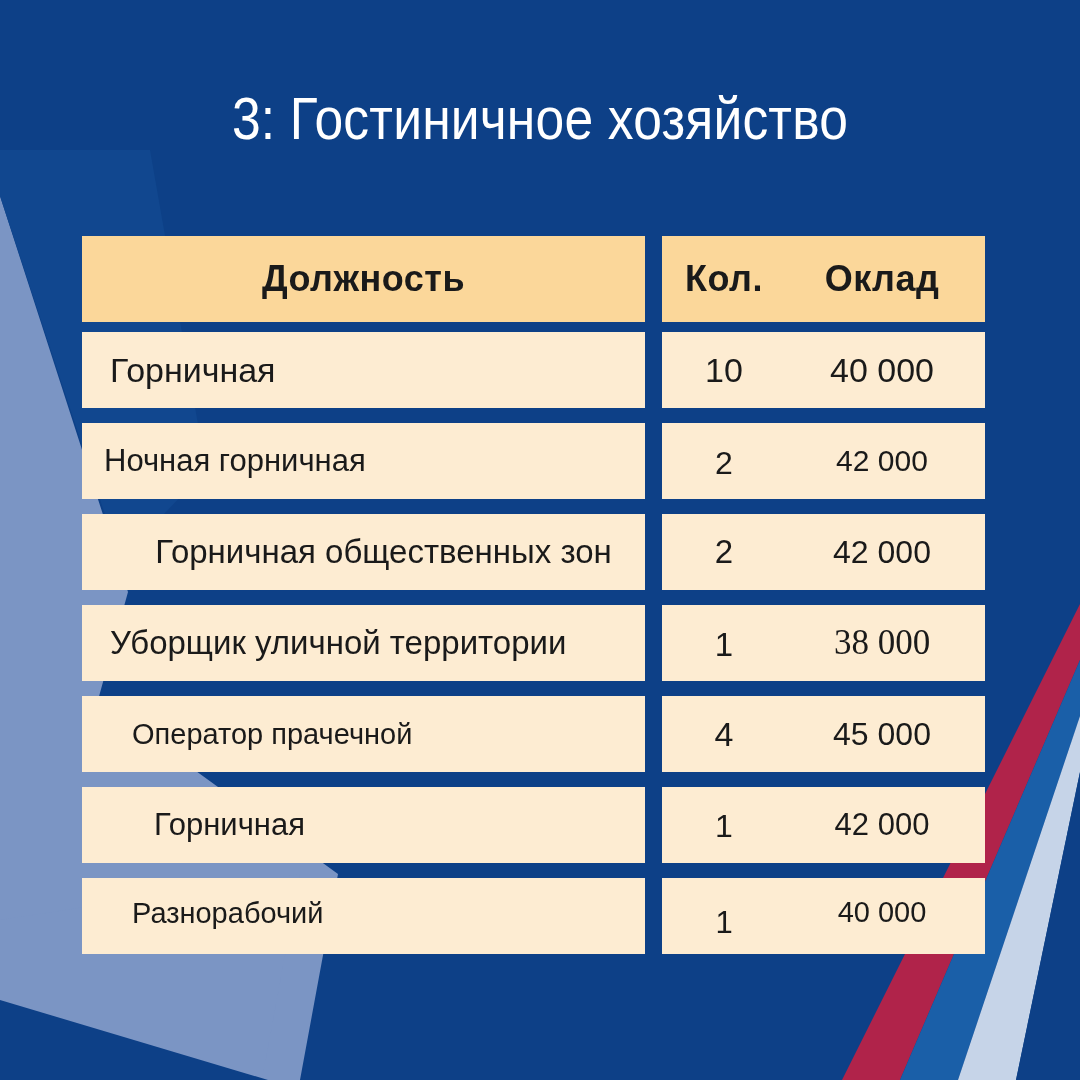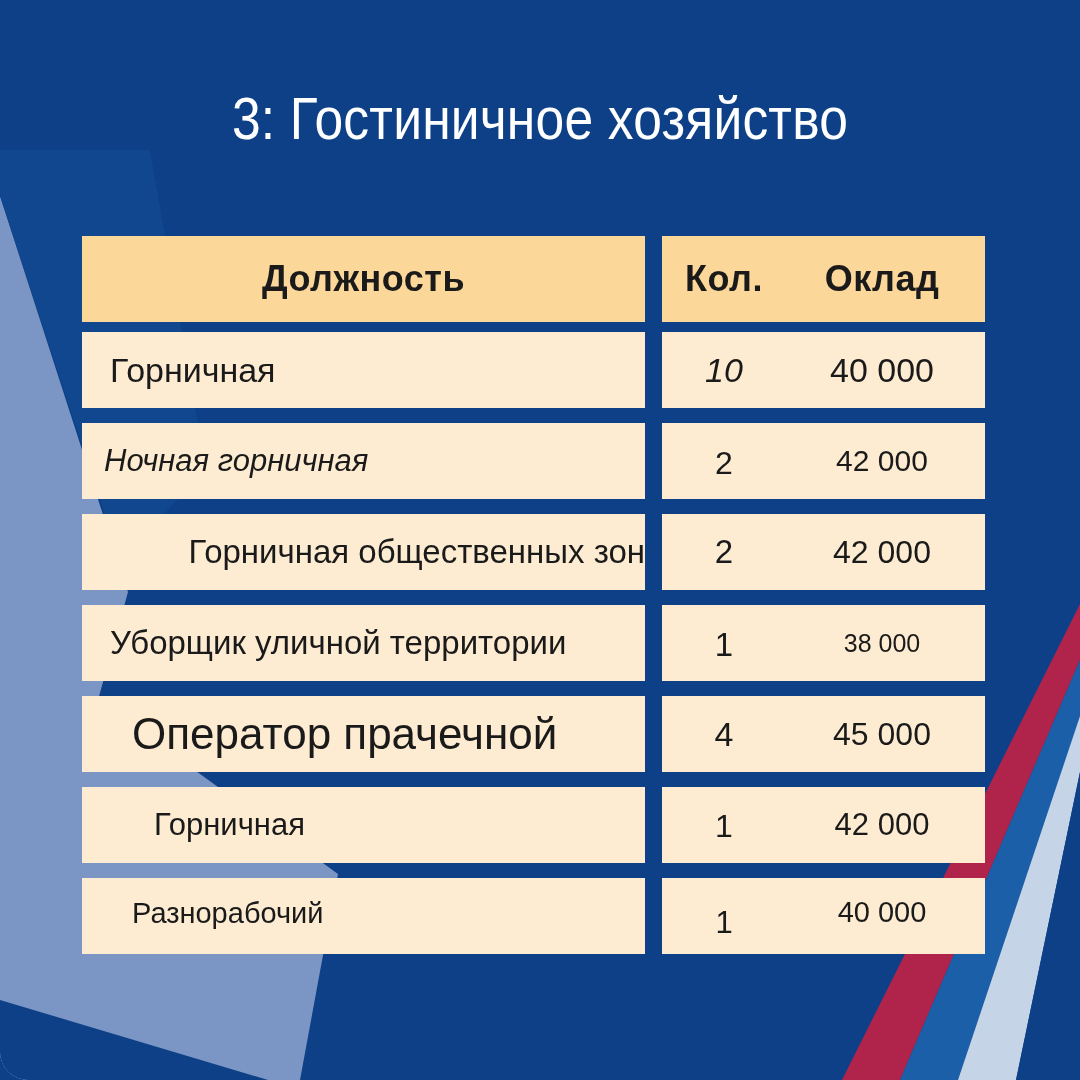--- a/index.html
+++ b/index.html
@@ -7,21 +7,20 @@
     padding: 0;
     background: #0d4087;
   }
   #slide {
     position: relative;
     width: 1080px;
     height: 1080px;
     background: #0d4087;
     overflow: hidden;
     font-family: "Liberation Sans", "DejaVu Sans", sans-serif;
-    border-radius: 28px;
   }
 
   
   .bg-layer {
     position: absolute;
     inset: 0;
     width: 1080px;
     height: 1080px;
     pointer-events: none;
   }
@@ -79,40 +78,40 @@
     letter-spacing: 0.5px;
   }
   .hrow { height: 86px; margin-bottom: 10px; }
   .hrow .cell { height: 86px; }
 
   .cell span { display: block; white-space: nowrap; }
 
   
   .r0 .c-pos { justify-content: flex-start; padding-left: 28px; }
   .r0 .c-pos span { font-size: 34px; }
-  .r0 .c-qty span { font-size: 34px; font-style: italic; }
+  .r0 .c-qty span { font-size: 34px; }
   .r0 .c-sal span { font-size: 34px; }
 
   .r1 .c-pos { justify-content: flex-start; padding-left: 22px; }
-  .r1 .c-pos span { font-size: 31px; font-style: italic; }
+  .r1 .c-pos span { font-size: 31px; }
   .r1 .c-qty span { font-size: 32px; margin-top: 4px; }
   .r1 .c-sal span { font-size: 30px; }
 
-  .r2 .c-pos { justify-content: flex-end; padding-left: 40px; }
+  .r2 .c-pos { justify-content: center; padding-left: 40px; }
   .r2 .c-pos span { font-size: 33px; }
   .r2 .c-qty span { font-size: 33px; }
   .r2 .c-sal span { font-size: 32px; }
 
   .r3 .c-pos { justify-content: flex-start; padding-left: 28px; }
   .r3 .c-pos span { font-size: 33px; }
   .r3 .c-qty span { font-size: 33px; margin-top: 3px; }
-  .r3 .c-sal span { font-size: 25px; }
+  .r3 .c-sal span { font-size: 35px; font-family: Liberation Serif, serif; }
 
   .r4 .c-pos { justify-content: flex-start; padding-left: 50px; }
-  .r4 .c-pos span { font-size: 44px; }
+  .r4 .c-pos span { font-size: 29px; }
   .r4 .c-qty span { font-size: 34px; }
   .r4 .c-sal span { font-size: 32px; }
 
   .r5 .c-pos { justify-content: flex-start; padding-left: 72px; }
   .r5 .c-pos span { font-size: 31px; }
   .r5 .c-qty span { font-size: 32px; margin-top: 2px; }
   .r5 .c-sal span { font-size: 31px; }
 
   .r6 .c-pos { justify-content: flex-start; padding-left: 50px; }
   .r6 .c-pos span { font-size: 29px; margin-top: -6px; text-align: center; }

